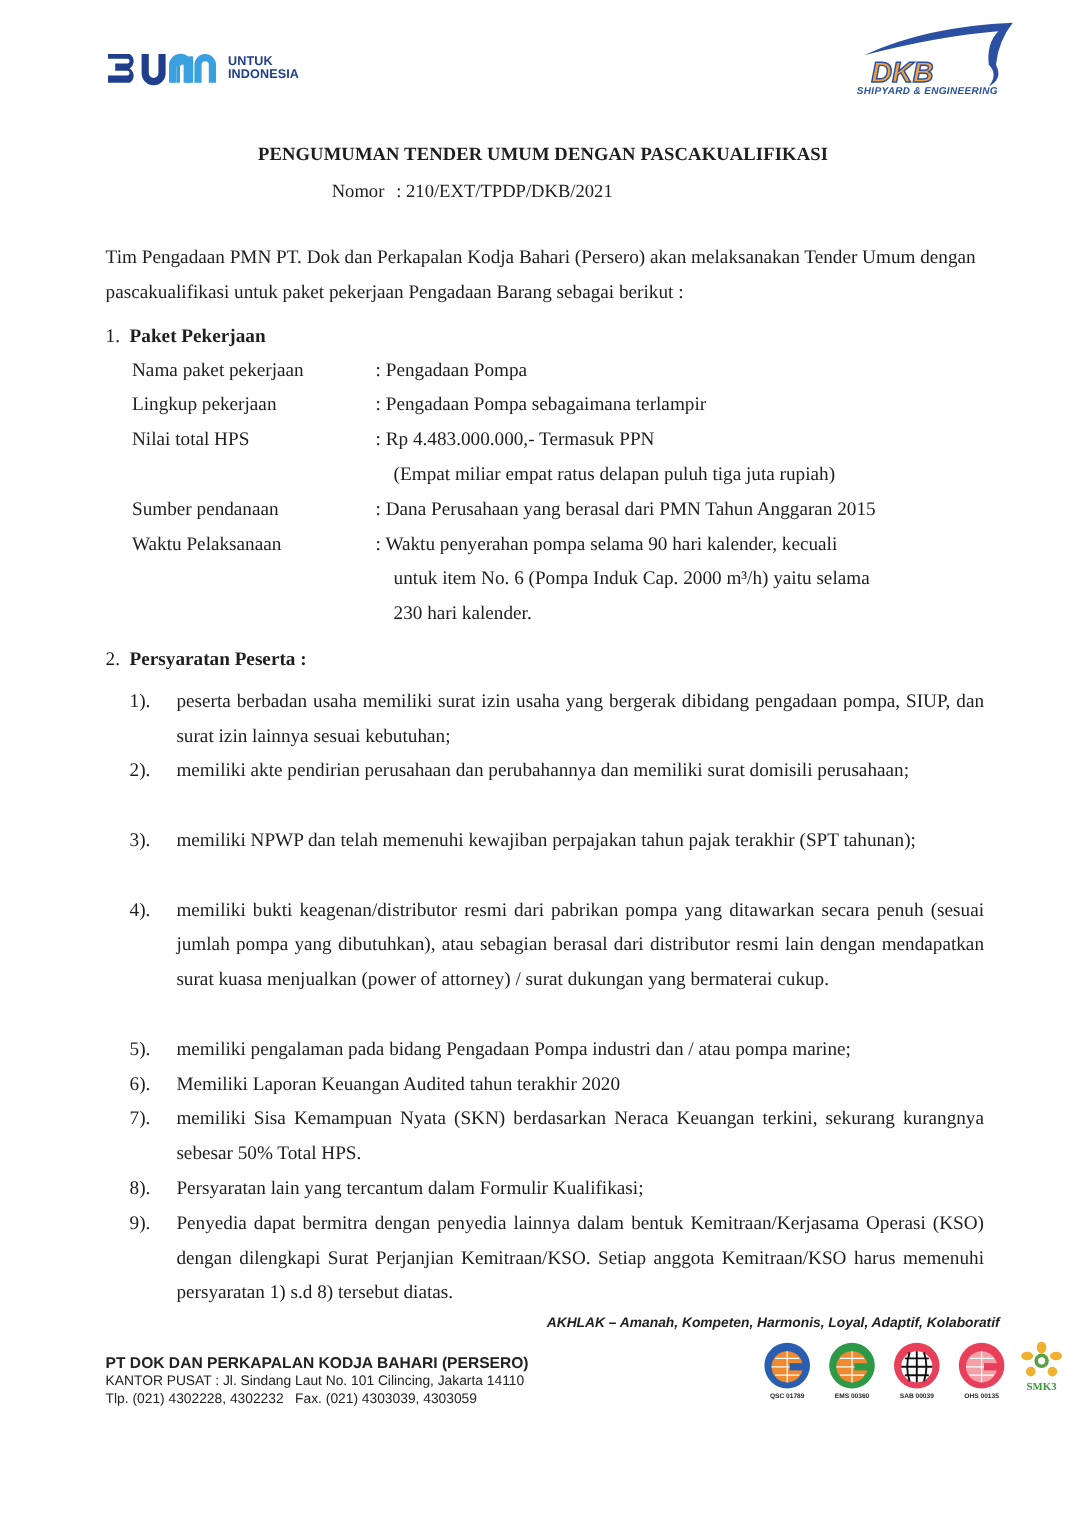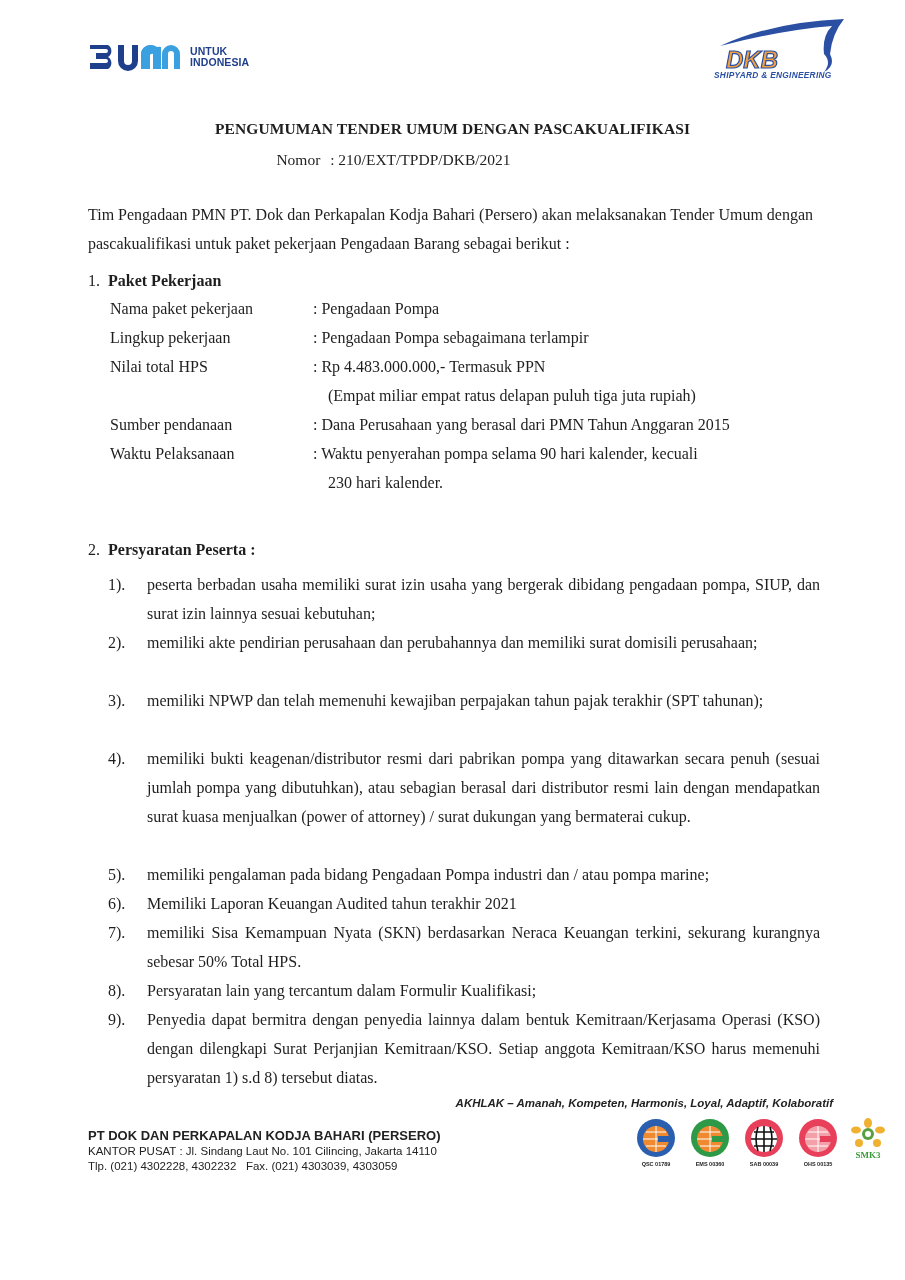--- a/index.html
+++ b/index.html
@@ -94,20 +94,21 @@
   <span>: Rp 4.483.000.000,- Termasuk PPN</span>
   <span class="cont">(Empat miliar empat ratus delapan puluh tiga juta rupiah)</span>
 </div>
 
 <div class="kv-label" style="top:416px">Sumber pendanaan</div>
 <div class="kv-value" style="top:410px">: Dana Perusahaan yang berasal dari PMN Tahun Anggaran 2015</div>
 
 <div class="kv-label" style="top:445px">Waktu Pelaksanaan</div>
 <div class="kv-value" style="top:439px">
   <span>: Waktu penyerahan pompa selama 90 hari kalender, kecuali</span>
+  <span class="cont">untuk item No. 6 (Pompa Induk Cap. 2000 m³/h) yaitu selama</span>
   <span class="cont">230 hari kalender.</span>
 </div>
 
 <div class="sec-head" style="top:541px">
   <span>2.</span>
   <b style="margin-left:4px">Persyaratan Peserta :</b>
 </div>
 
 <div class="req" style="top:570px">
   <span class="num">1).</span>
@@ -124,21 +125,21 @@
 <div class="req" style="top:744px">
   <span class="num">4).</span>
   <span class="txt">memiliki bukti keagenan/distributor resmi dari pabrikan pompa yang ditawarkan secara penuh (sesuai jumlah pompa yang dibutuhkan), atau sebagian berasal dari distributor resmi lain dengan mendapatkan surat kuasa menjualkan (power of attorney) / surat dukungan yang bermaterai cukup.</span>
 </div>
 <div class="req" style="top:860px">
   <span class="num">5).</span>
   <span class="txt">memiliki pengalaman pada bidang Pengadaan Pompa industri dan / atau pompa marine;</span>
 </div>
 <div class="req" style="top:889px">
   <span class="num">6).</span>
-  <span class="txt">Memiliki Laporan Keuangan Audited tahun terakhir 2021</span>
+  <span class="txt">Memiliki Laporan Keuangan Audited tahun terakhir 2020</span>
 </div>
 <div class="req" style="top:918px">
   <span class="num">7).</span>
   <span class="txt">memiliki Sisa Kemampuan Nyata (SKN) berdasarkan Neraca Keuangan terkini, sekurang kurangnya sebesar 50% Total HPS.</span>
 </div>
 <div class="req" style="top:976px">
   <span class="num">8).</span>
   <span class="txt">Persyaratan lain yang tercantum dalam Formulir Kualifikasi;</span>
 </div>
 <div class="req" style="top:1005px">

